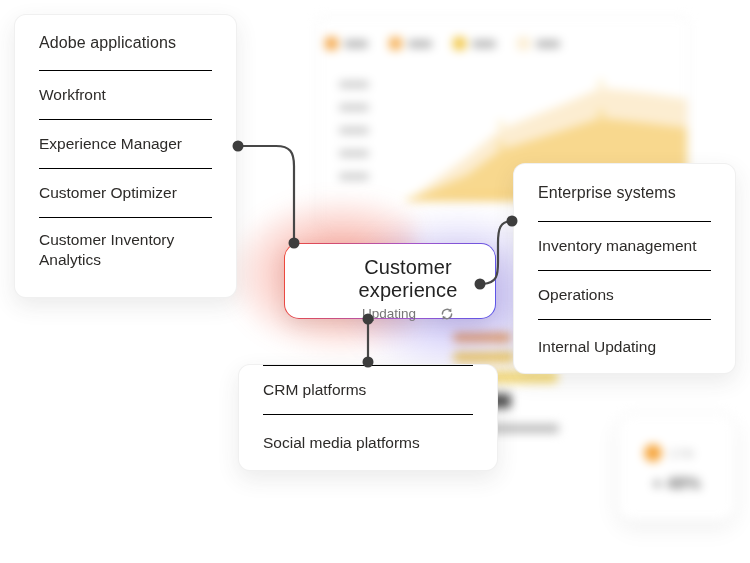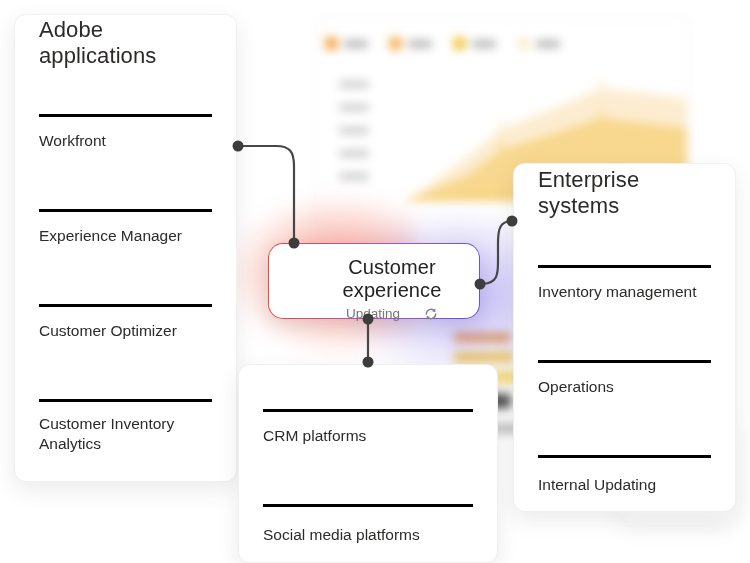--- a/index.html
+++ b/index.html
@@ -42,44 +42,44 @@
     background:radial-gradient(ellipse at 55% 55%, rgba(108,89,234,.48), rgba(108,89,234,0) 70%);
   }
 
   
   .card {
     position:absolute; z-index:2; background:#fff;
     border:1px solid rgba(0,0,0,.06); border-radius:12px;
     box-shadow:0 8px 22px rgba(60,60,60,.10);
     box-sizing:border-box; padding:0 24px;
   }
-  .c-title { display:flex; align-items:center; font-size:22px; letter-spacing:.1px; }
-  .c-item  { display:flex; align-items:flex-start; border-top:3px solid #000000;
-             font-size:15.5px; line-height:20px;margin-top:44px; }
+  .c-title { display:flex; align-items:center; font-size:16px; letter-spacing:.1px; }
+  .c-item  { display:flex; align-items:flex-start; border-top:1px solid #000000;
+             font-size:15.5px; line-height:20px; }
   .c-item span { margin:auto 0; }
 
   .card-adobe      { left:14px;  top:14px;  width:223px; }
   .card-adobe .c-title { height:55px; }
   .card-adobe .c-item  { height:48px; }
   .card-adobe .c-item.tall { height:79px; }
   .card-adobe .c-item.tall span { margin:12px 0 0 0; }
 
   .card-enterprise { left:513px; top:163px; width:223px; }
   .card-enterprise .c-title { height:57px; }
   .card-enterprise .c-item  { height:48px; }
   .card-enterprise .c-item.last { height:53px; }
 
   .card-thirdparty { left:238px; top:364px; width:260px; }
   .card-thirdparty .c-title { height:54px; }
   .card-thirdparty .c-item  { height:48px;text-align:right; }
   .card-thirdparty .c-item.last { height:55px; }
 
   
   .center-card {
-    position:absolute; z-index:2; left:268px; top:243px; width:212px; height:76px;
+    position:absolute; z-index:2; left:284px; top:243px; width:212px; height:76px;
     border-radius:15px; box-sizing:border-box;
     border:1.5px solid transparent;
     background:
       linear-gradient(#fff,#fff) padding-box,
       linear-gradient(100deg, #ef4837 0%, #a855c8 55%, #5a55e8 100%) border-box;
     box-shadow:0 6px 18px rgba(80,60,60,.12);
     text-align:center;
     padding-left:36px;
   }
   .center-title { margin-top:12px; font-size:20px; color:#232323; letter-spacing:.1px; }

